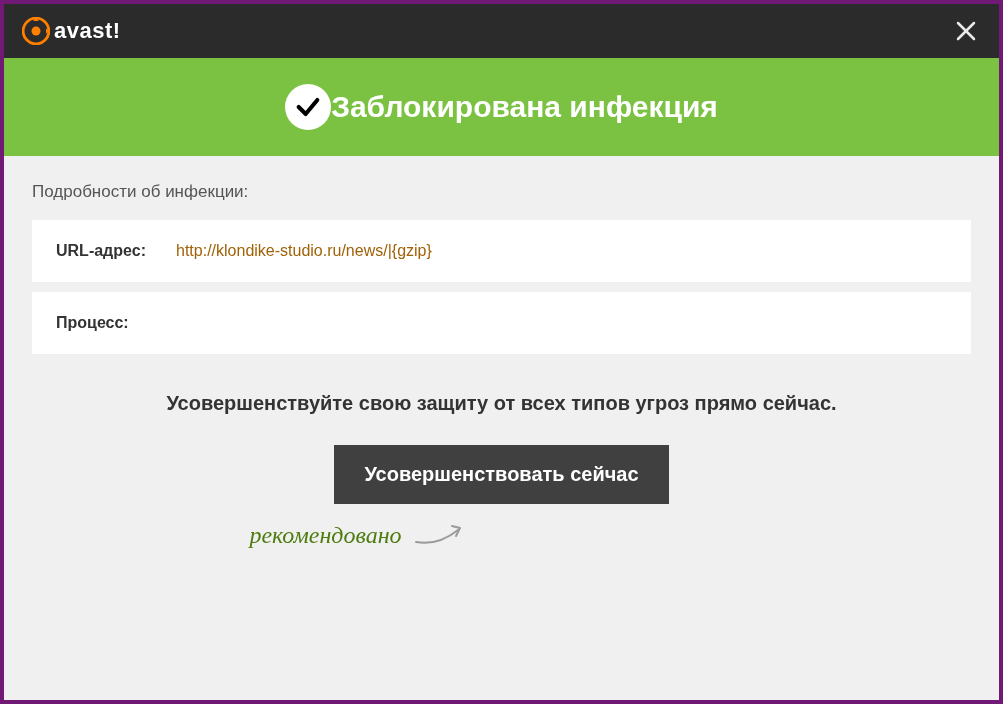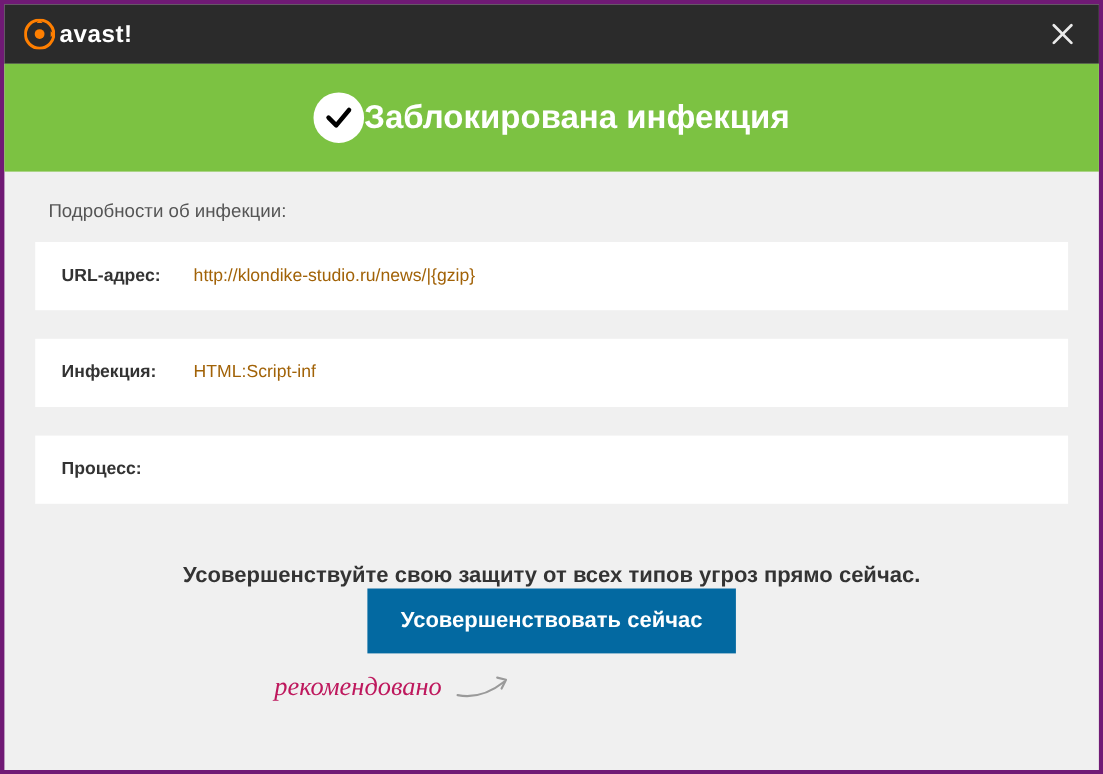--- a/index.html
+++ b/index.html
@@ -30,46 +30,46 @@
     align-items: center;
     justify-content: center;
     gap: 0;
   }
   .check-circle {
     width: 46px; height: 46px; border-radius: 50%;
     background: #fff; display: flex; align-items: center; justify-content: center;
   }
   .banner-title { color: #fff; font-size: 30px; font-weight: 700; }
   .content { padding: 26px 28px 0 28px; }
-  .section-heading { color: #555; font-size: 17px; margin-bottom: 18px; margin-left: 12px; }
+  .section-heading { color: #555; font-size: 17px; margin-bottom: 18px; }
   .row {
     background: #fff;
     padding: 22px 24px;
     display: flex;
     align-items: center;
-    margin-bottom: 26px;
+    margin-bottom: 10px;
   }
   .row-label { width: 120px; color: #333; font-size: 16px; font-weight: 600; }
   .row-value { color: #a16207; font-size: 16px; }
   .upgrade-area { text-align: center; padding-top: 28px; }
-  .upgrade-heading { color: #333; font-size: 20px; font-weight: 700; }
+  .upgrade-heading { color: #333; font-size: 20px; font-weight: 700; margin-bottom: 30px; }
   .cta-button {
     display: inline-block;
-    background: #0369a1;
+    background: #404040;
     color: #fff;
     font-size: 20px;
     font-weight: 700;
     padding: 18px 30px;
     border: none;
     cursor: pointer;
   }
   .recommend-wrap { display: flex; align-items: center; justify-content: center; gap: 10px; margin-top: 14px; transform: translateX(-148px); }
   .recommend-text {
     font-family: "Segoe Script", "Comic Sans MS", cursive;
-    color: #be185d;
+    color: #4d7c0f;
     font-size: 24px;
     font-style: italic;
     margin-left: 14px;
   }
   .arrow svg { display: block; }
 </style>
 </head>
 <body>
 
 <div class="window">
@@ -102,24 +102,20 @@
   </div>
 
   <div class="content">
     <div class="section-heading">Подробности об инфекции:</div>
 
     <div class="row">
       <div class="row-label">URL-адрес:</div>
       <div class="row-value">http://klondike-studio.ru/news/|{gzip}</div>
     </div>
 
-    <div class="row">
-      <div class="row-label">Инфекция:</div>
-      <div class="row-value">HTML:Script-inf</div>
-    </div>
 
     <div class="row">
       <div class="row-label">Процесс:</div>
     </div>
 
     <div class="upgrade-area">
       <div class="upgrade-heading">Усовершенствуйте свою защиту от всех типов угроз прямо сейчас.</div>
       <button class="cta-button">Усовершенствовать сейчас</button>
       <div class="recommend-wrap">
         <span class="recommend-text">рекомендовано</span>

